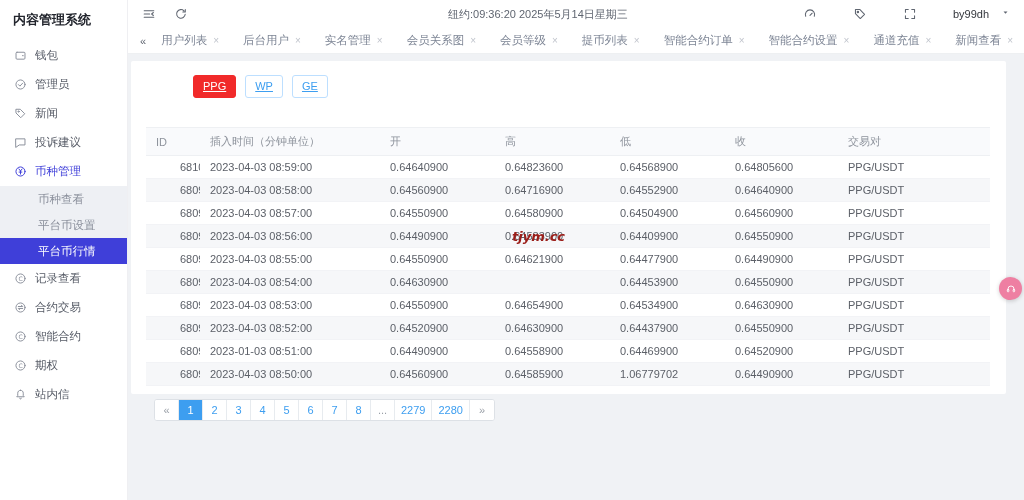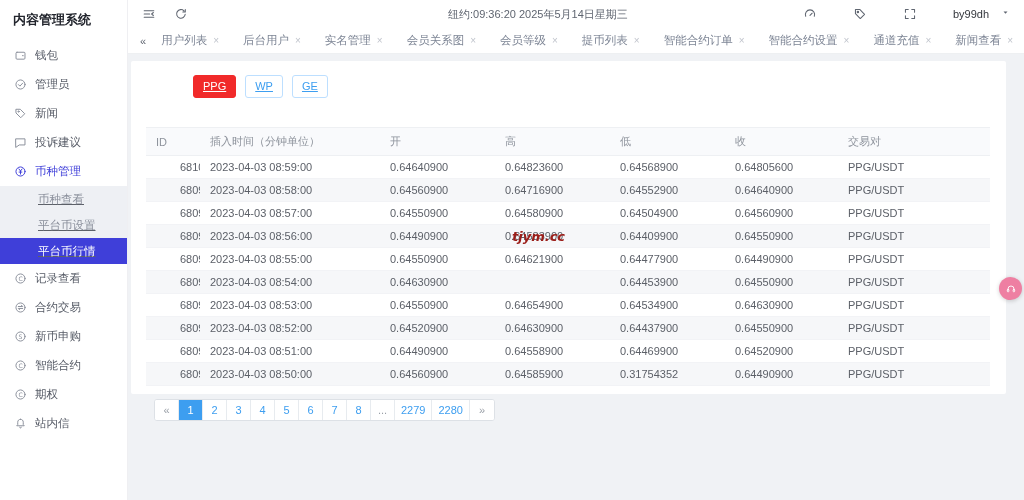--- a/index.html
+++ b/index.html
@@ -10,21 +10,21 @@
   }
   
   .sidebar { position:absolute; left:0; top:0; width:128px; height:500px; background:#fff;
              border-right:1px solid #efeff2; z-index:6; overflow:hidden; }
   .brand { font-size:13px; font-weight:bold; color:#23262e; padding:11px 0 12px 13px; white-space:nowrap; }
   .side-item { display:flex; align-items:center; gap:8px; height:29px; padding-left:14px;
                font-size:11.5px; color:#565b66; cursor:pointer; white-space:nowrap; }
   .side-item .ic { width:13px; height:13px; color:#8a8f9a; flex:0 0 13px; display:flex; }
   .side-item.active { color:var(--accent-indigo); }
   .side-item.active .ic { color:var(--accent-indigo); }
-  .submenu { background:#eef0f4;text-decoration:underline; }
+  .submenu { background:#eef0f4; }
   .sub-item { height:26px; line-height:26px; padding-left:38px; font-size:11.5px; color:#8a8f9b;
               cursor:pointer; white-space:nowrap; }
   .sub-item.selected { background:var(--accent-indigo); color:#fff; }
   .ic svg, .tbic svg { width:100%; height:100%; fill:none; stroke:currentColor;
         stroke-width:1.2; stroke-linecap:round; stroke-linejoin:round; }
   .ic svg text { stroke:none; fill:currentColor; }
   
   .main { position:absolute; left:128px; top:0; right:0; height:500px; }
   .topbar { height:28px; background:#fff; display:flex; align-items:center; padding:0 14px; position:relative; }
   .tbic { width:14px; height:14px; color:#5f6570; cursor:pointer; display:inline-flex; }
@@ -140,29 +140,20 @@
         <span>记录查看</span>
       </div>
       <div class="side-item">
         <span class="ic">
           <svg viewBox="0 0 16 16">
             <circle cx="8" cy="8" r="5.6"></circle>
             <path d="M5.3 6.8h5.4l-1.6-1.6M10.7 9.2H5.3l1.6 1.6"></path>
           </svg>
         </span>
         <span>合约交易</span>
-      </div>
-      <div class="side-item">
-        <span class="ic">
-          <svg viewBox="0 0 16 16">
-            <circle cx="8" cy="8" r="5.6"></circle>
-            <text x="8" y="10.5" text-anchor="middle" style="font-size:7.5px;font-family:DejaVu Sans,sans-serif">S</text>
-          </svg>
-        </span>
-        <span>新币申购</span>
       </div>
       <div class="side-item">
         <span class="ic">
           <svg viewBox="0 0 16 16">
             <circle cx="8" cy="8" r="5.6"></circle>
             <text x="8" y="10.5" text-anchor="middle" style="font-size:7.5px;font-family:DejaVu Sans,sans-serif">C</text>
           </svg>
         </span>
         <span>智能合约</span>
       </div>
@@ -370,33 +361,33 @@
                 <td class="c-id">68093</td>
                 <td>2023-04-03 08:52:00</td>
                 <td>0.64520900</td>
                 <td>0.64630900</td>
                 <td>0.64437900</td>
                 <td>0.64550900</td>
                 <td>PPG/USDT</td>
               </tr>
               <tr>
                 <td class="c-id">68092</td>
-                <td>2023-04-03 08:51:00</td>
+                <td>2023-01-03 08:51:00</td>
                 <td>0.64490900</td>
                 <td>0.64558900</td>
                 <td>0.64469900</td>
                 <td>0.64520900</td>
                 <td>PPG/USDT</td>
               </tr>
               <tr>
                 <td class="c-id">68091</td>
                 <td>2023-04-03 08:50:00</td>
                 <td>0.64560900</td>
                 <td>0.64585900</td>
-                <td>0.31754352</td>
+                <td>1.06779702</td>
                 <td>0.64490900</td>
                 <td>PPG/USDT</td>
               </tr>
             </tbody>
         </table>
       </div>
       <div class="watermark">tjym.cc</div>
       <div class="pagination" id="pagination">
           <span class="page-item nav">«</span>
           <span class="page-item active">1</span>

